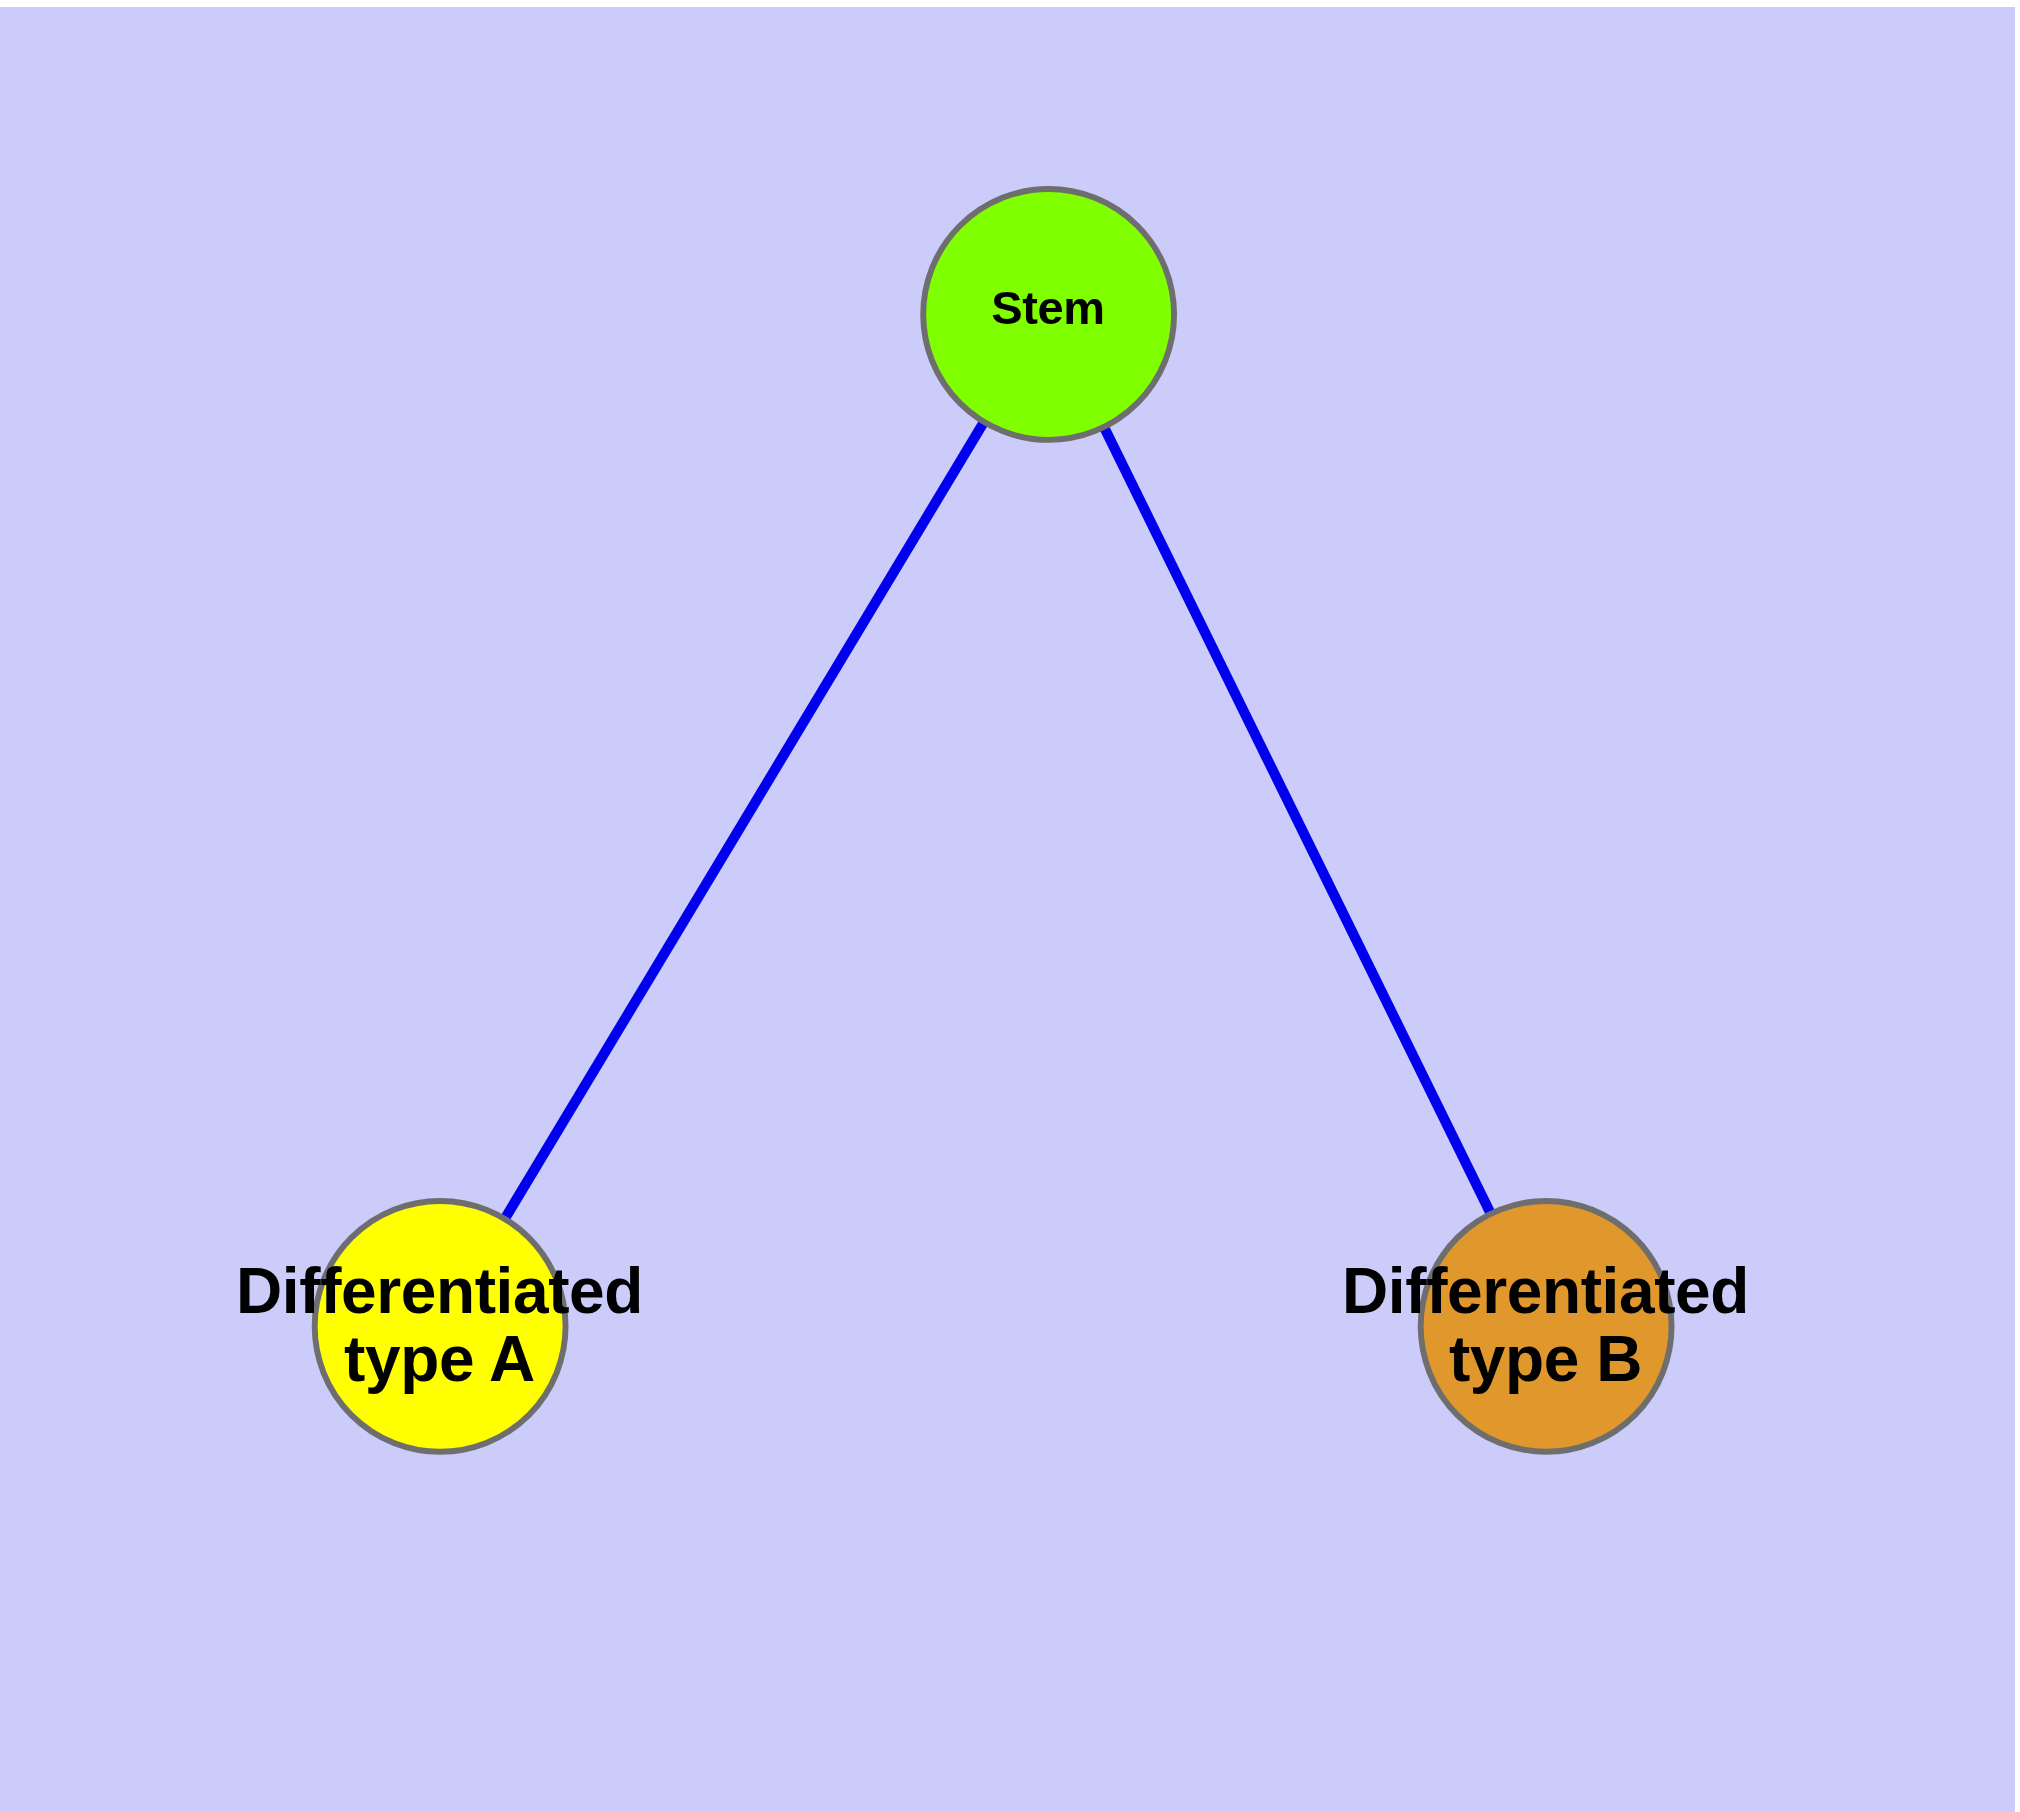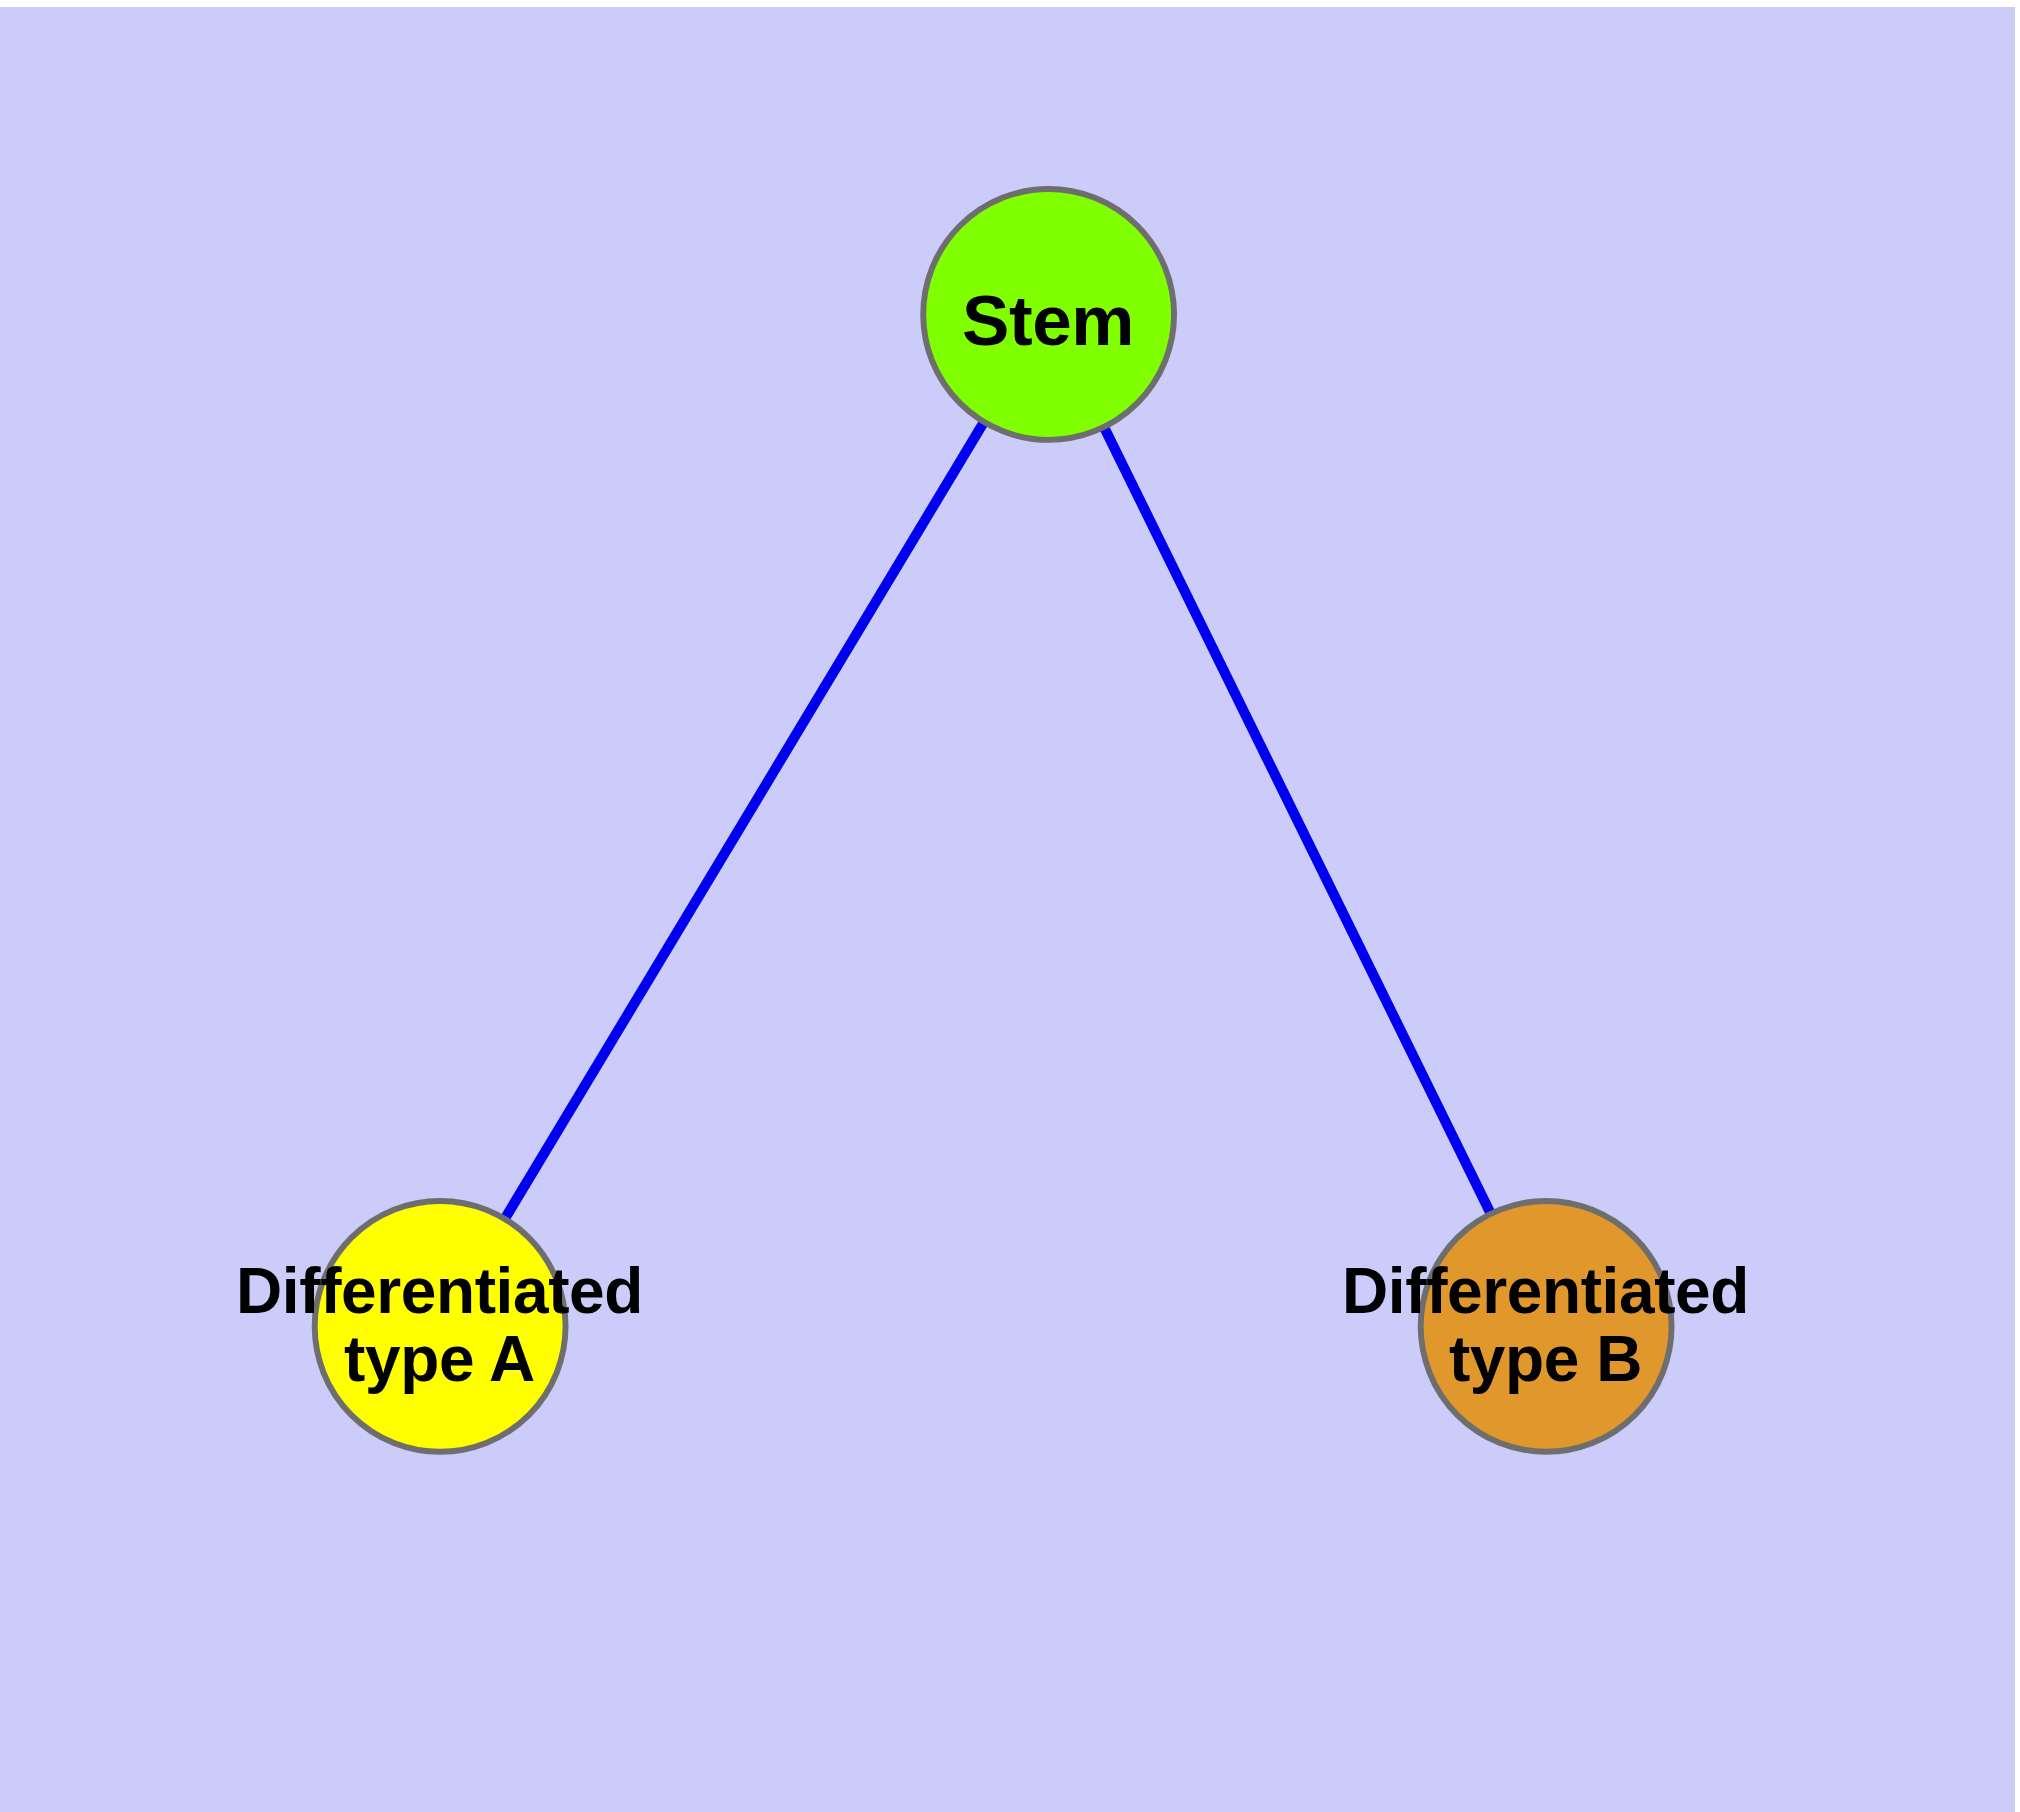--- a/index.html
+++ b/index.html
@@ -35,21 +35,21 @@
     position: absolute;
     text-align: center;
     font-weight: bold;
     color: #000000;
     white-space: pre-line;
     pointer-events: none;
     line-height: 1.06;
     letter-spacing: -0.4px;
   }
   #label-stem {
-    font-size: 71px;
+    font-size: 47px;
     width: 356px;
     left: 870px;
     top: 282px;
   }
   #label-type-a {
     font-size: 64px;
     width: 593px;
     left: 143px;
     top: 1254px;
   }

